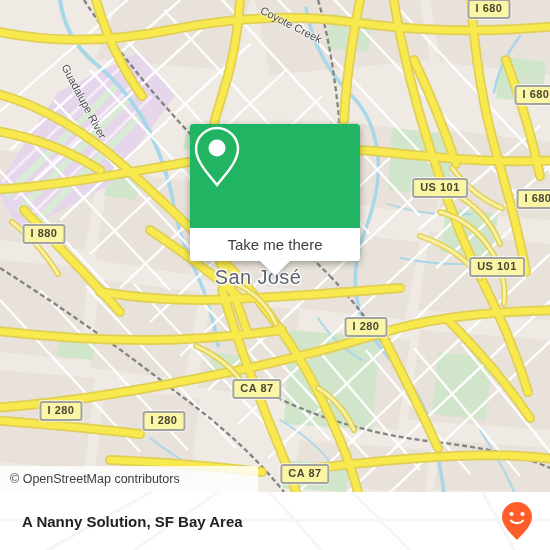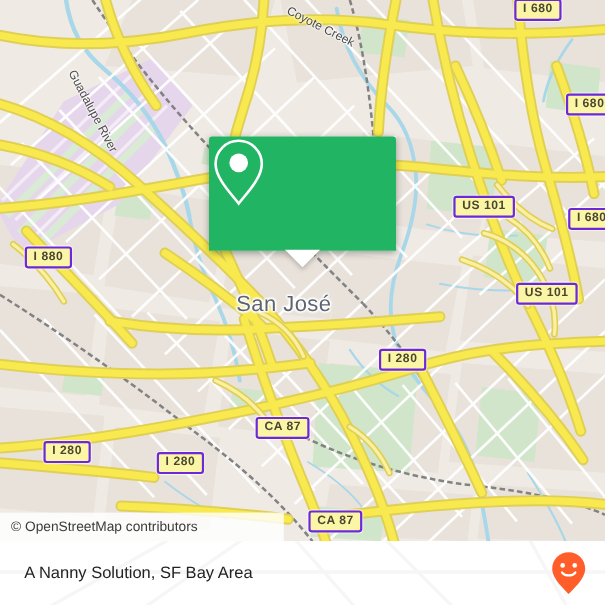--- a/index.html
+++ b/index.html
@@ -11,21 +11,21 @@
   #app{position:relative;width:550px;height:550px;overflow:hidden;}
 
   
   .map{position:absolute;left:0;top:0;width:550px;height:492px;overflow:hidden;background:#efebe4;}
   .map svg{position:absolute;left:0;top:0;}
 
   
   .shield{
     position:absolute;
     background:#fbf6a5;
-    border:2px solid #6d28d9;
+    border:2px solid #a3a3a3;
     border-radius:3px;
     color:#4a4631;
     font-size:11px;
     font-weight:bold;
     letter-spacing:.5px;
     padding:1px 6px 2px 6px;
     line-height:13px;
     white-space:nowrap;
     transform:translate(-50%,-50%);
     box-shadow:0 0 0 1px rgba(255,255,255,.6);
@@ -105,21 +105,21 @@
   
   .footer{
     position:absolute;left:0;top:492px;
     width:550px;height:58px;
     background:#ffffff;
     overflow:hidden;
   }
   .footer-watermark{position:absolute;left:0;top:-492px;opacity:.13;}
   .footer-title{
     position:absolute;left:22px;top:50%;transform:translateY(-50%);
-    font-size:15px;color:#222;white-space:nowrap;
+    font-size:15px;color:#222;white-space:nowrap;font-weight:bold;
   }
   .brand{
     position:absolute;right:16px;top:50%;transform:translateY(-50%);
     display:flex;align-items:center;gap:2px;
   }
   .brand-word{font-size:30px;color:#2b2b2b;letter-spacing:-.5px;line-height:30px;font-weight:500;}
 </style>
 </head>
 <body>
 
@@ -359,20 +359,23 @@
 
     <div class="city-label" style="left:258px;top:277px;">San José</div>
 
     <div class="popup">
       <div class="popup-top">
         <svg width="54" height="66" viewBox="0 0 54 66">
           <path d="M27 4 C15.4 4 6 13.4 6 25 C6 38 20 52 27 61 C34 52 48 38 48 25 C48 13.4 38.6 4 27 4 Z" fill="none" stroke="#ffffff" stroke-width="2.4"></path>
           <circle cx="27" cy="24" r="8.5" fill="#ffffff"></circle>
         </svg>
       </div>
+      <div class="popup-bottom">
+        <span>Take me there</span>
+      </div>
       <div class="popup-tail"></div>
     </div>
 
     <div class="attrib">
       <span>© OpenStreetMap contributors</span>
     </div>
   </div>
 
   <div class="footer">
     <svg class="footer-watermark" width="550" height="550" viewBox="0 0 550 550">

